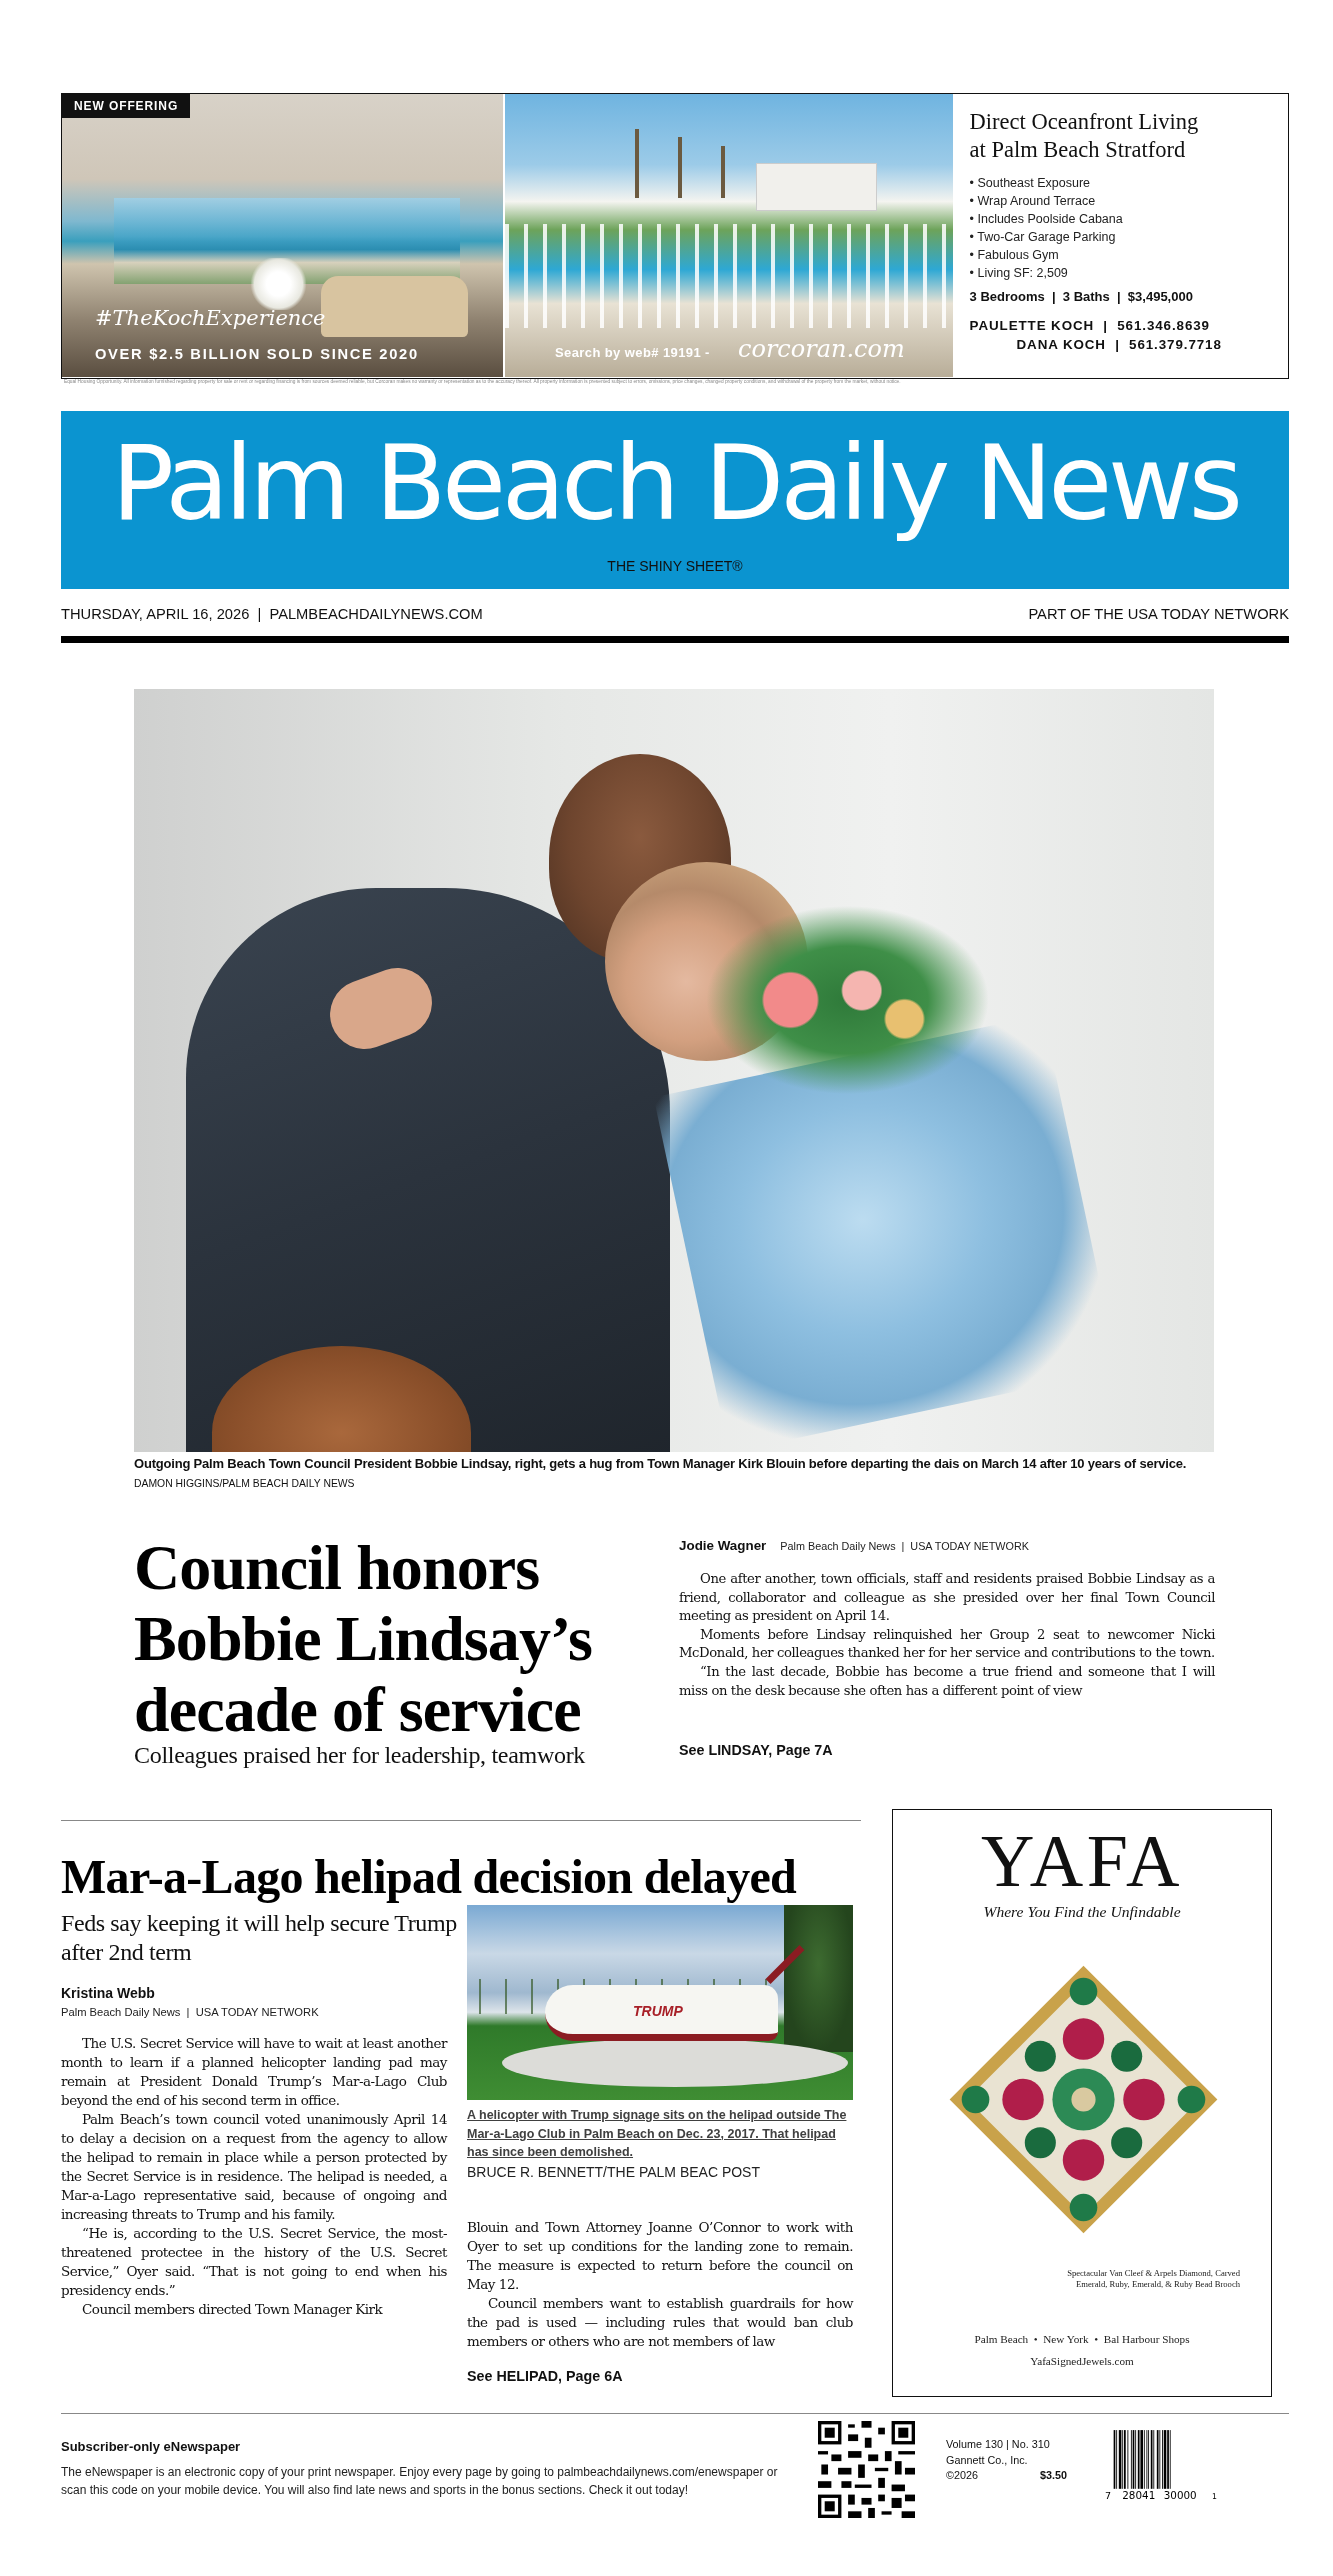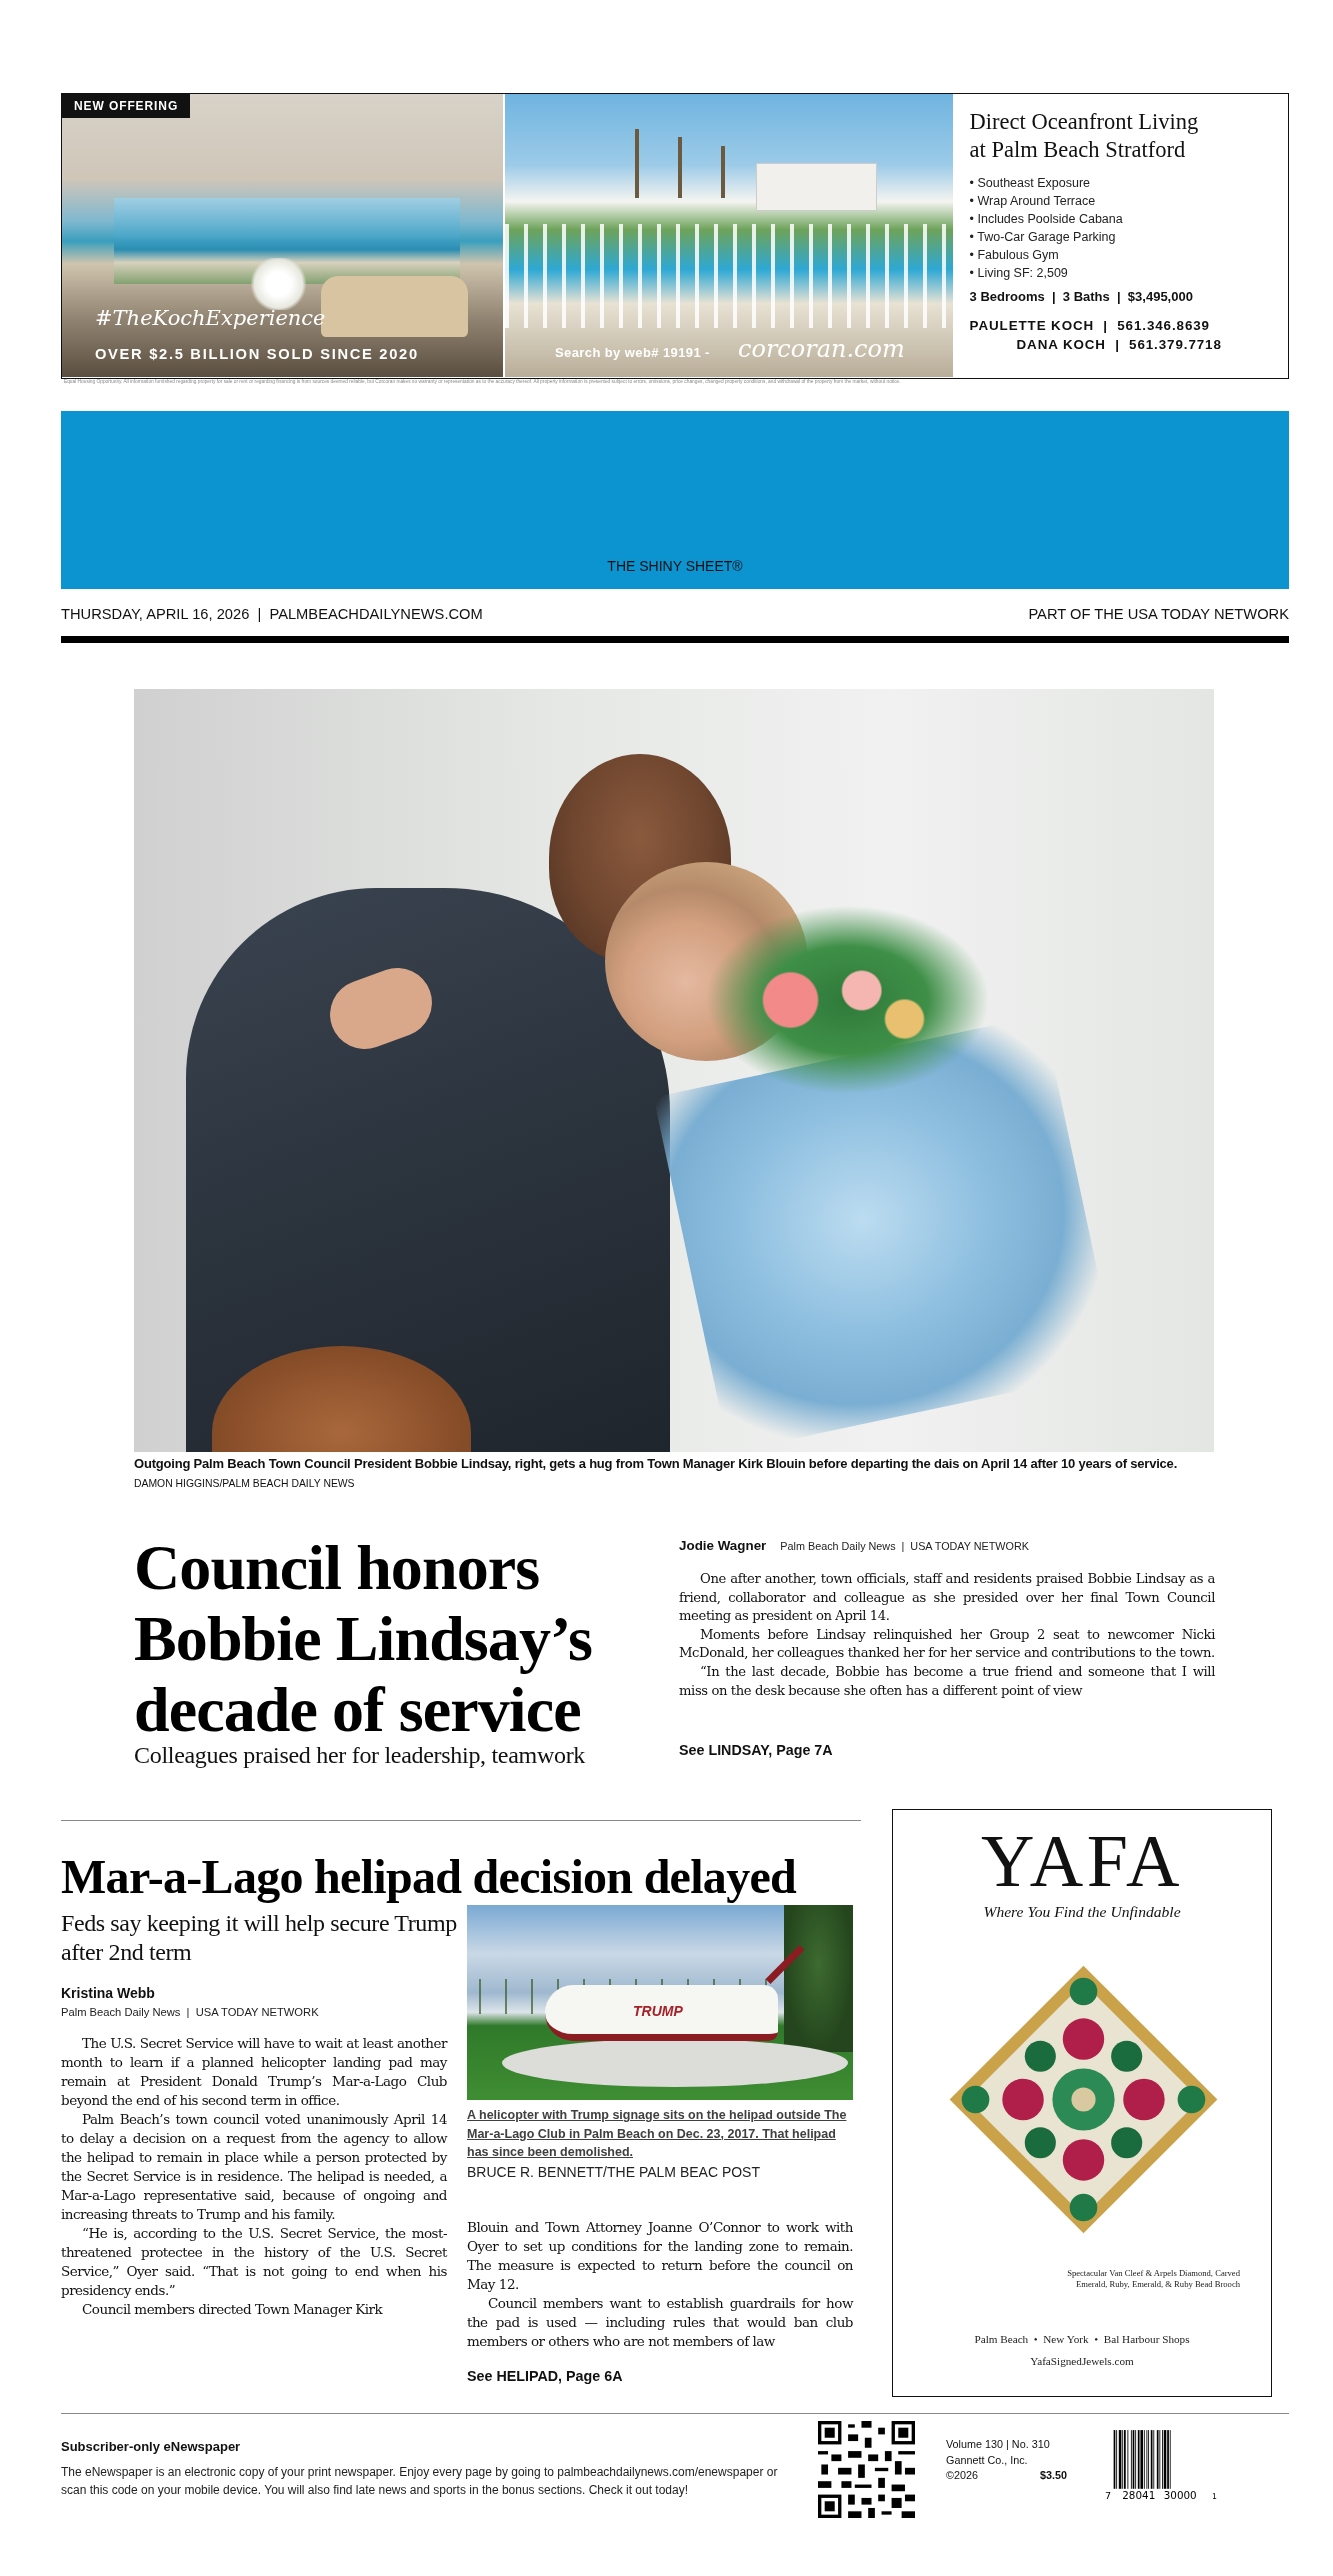--- a/index.html
+++ b/index.html
@@ -147,39 +147,40 @@
     <div class="specs" style="white-space:pre;">3 Bedrooms  |  3 Baths  |  $3,495,000</div>
     <div class="agents">
       <div style="white-space:pre;">PAULETTE KOCH  |  561.346.8639</div>
       <div style="white-space:pre;text-align:center;">DANA KOCH  |  561.379.7718</div>
     </div>
   </div>
 </div>
 <div class="disclaimer">Equal Housing Opportunity. All information furnished regarding property for sale or rent or regarding financing is from sources deemed reliable, but Corcoran makes no warranty or representation as to the accuracy thereof. All property information is presented subject to errors, omissions, price changes, changed property conditions, and withdrawal of the property from the market, without notice.</div>
 
 <div class="masthead">
+  <div class="title">Palm Beach Daily News</div>
   <div class="tagline">THE SHINY SHEET®</div>
 </div>
 <div class="dateline">
   <span style="white-space:pre;">THURSDAY, APRIL 16, 2026  |  PALMBEACHDAILYNEWS.COM</span>
   <span class="right">PART OF THE USA TODAY NETWORK</span>
 </div>
 <div class="thick-rule"></div>
 
 <div class="lead-photo">
   <div class="man-body"></div>
   <div class="man-head"></div>
   <div class="hand"></div>
   <div class="woman-head"></div>
   <div class="bouquet"></div>
   <div class="flowers"></div>
   <div class="bg-head"></div>
 </div>
 <div class="lead-caption">
-  <span>Outgoing Palm Beach Town Council President Bobbie Lindsay, right, gets a hug from Town Manager Kirk Blouin before departing the dais on April 14 after 10 years of service.</span>
+  <span>Outgoing Palm Beach Town Council President Bobbie Lindsay, right, gets a hug from Town Manager Kirk Blouin before departing the dais on March 14 after 10 years of service.</span>
   <span class="credit">DAMON HIGGINS/PALM BEACH DAILY NEWS</span>
 </div>
 
 <h1 class="lead-headline">Council honors Bobbie Lindsay’s decade of service</h1>
 <div class="lead-deck">Colleagues praised her for leadership, teamwork</div>
 <div class="lead-byline">
   <b>Jodie Wagner</b>
   <span class="org" style="white-space:pre;">Palm Beach Daily News  |  USA TODAY NETWORK</span>
 </div>
 <div class="lead-body">

